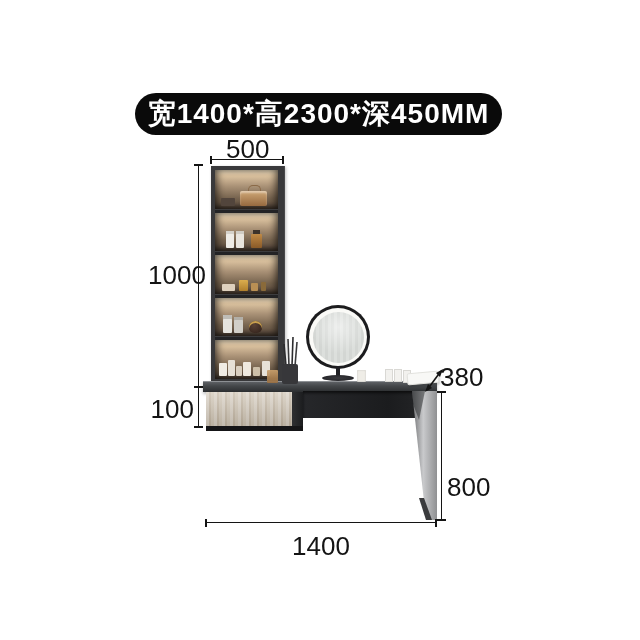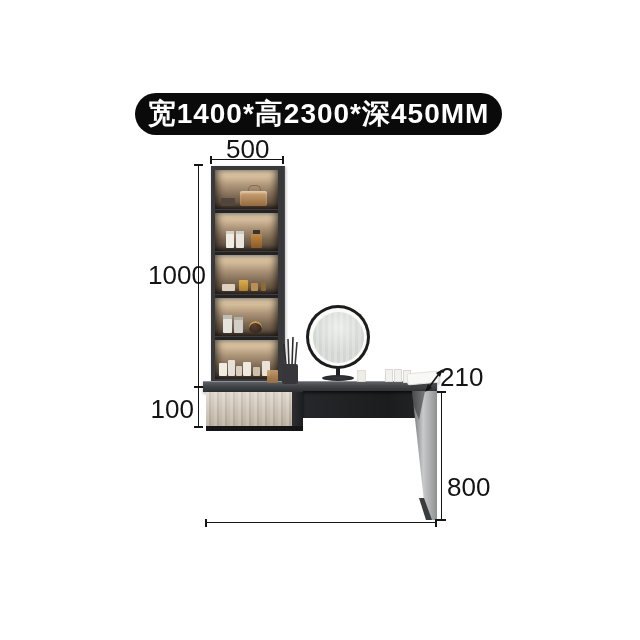--- a/index.html
+++ b/index.html
@@ -161,26 +161,27 @@
   <div class="abs wbox" style="left:385px;top:369px;"></div>
   <div class="abs wbox" style="left:394px;top:369px;"></div>
   <div class="abs wbox" style="left:403px;top:370px;"></div>
   <div class="abs pad"></div>
 
   <svg class="abs" style="left:424px;top:367px;" width="20" height="26" viewBox="0 0 20 26">
     <line x1="3" y1="23" x2="17" y2="4" stroke="#141414" stroke-width="1.6"></line>
     <polygon points="1,25 8,21 4,17" fill="#141414"></polygon>
     <polygon points="19,2 12,6 16,10" fill="#141414"></polygon>
   </svg>
-  <div class="abs dim-label" style="left:440px;top:364px;">210</div>
+  <div class="abs dim-label" style="left:440px;top:364px;">380</div>
 
   <div class="abs dim-vline" style="left:441px;top:392px;height:128px;">
     <span class="tick-h" style="top:-1px;"></span>
     <span class="tick-h" style="bottom:-1px;"></span>
   </div>
   <div class="abs dim-label" style="left:447px;top:447px;margin-top:27px;">800</div>
 
   <div class="abs dim-hline" style="left:205px;top:522px;width:232px;">
     <span class="tick-v" style="left:0;"></span>
     <span class="tick-v" style="right:0;"></span>
   </div>
+  <div class="abs dim-label" style="left:255px;top:533px;width:132px;text-align:center;">1400</div>
 
 </div>
 
 </body></html>

